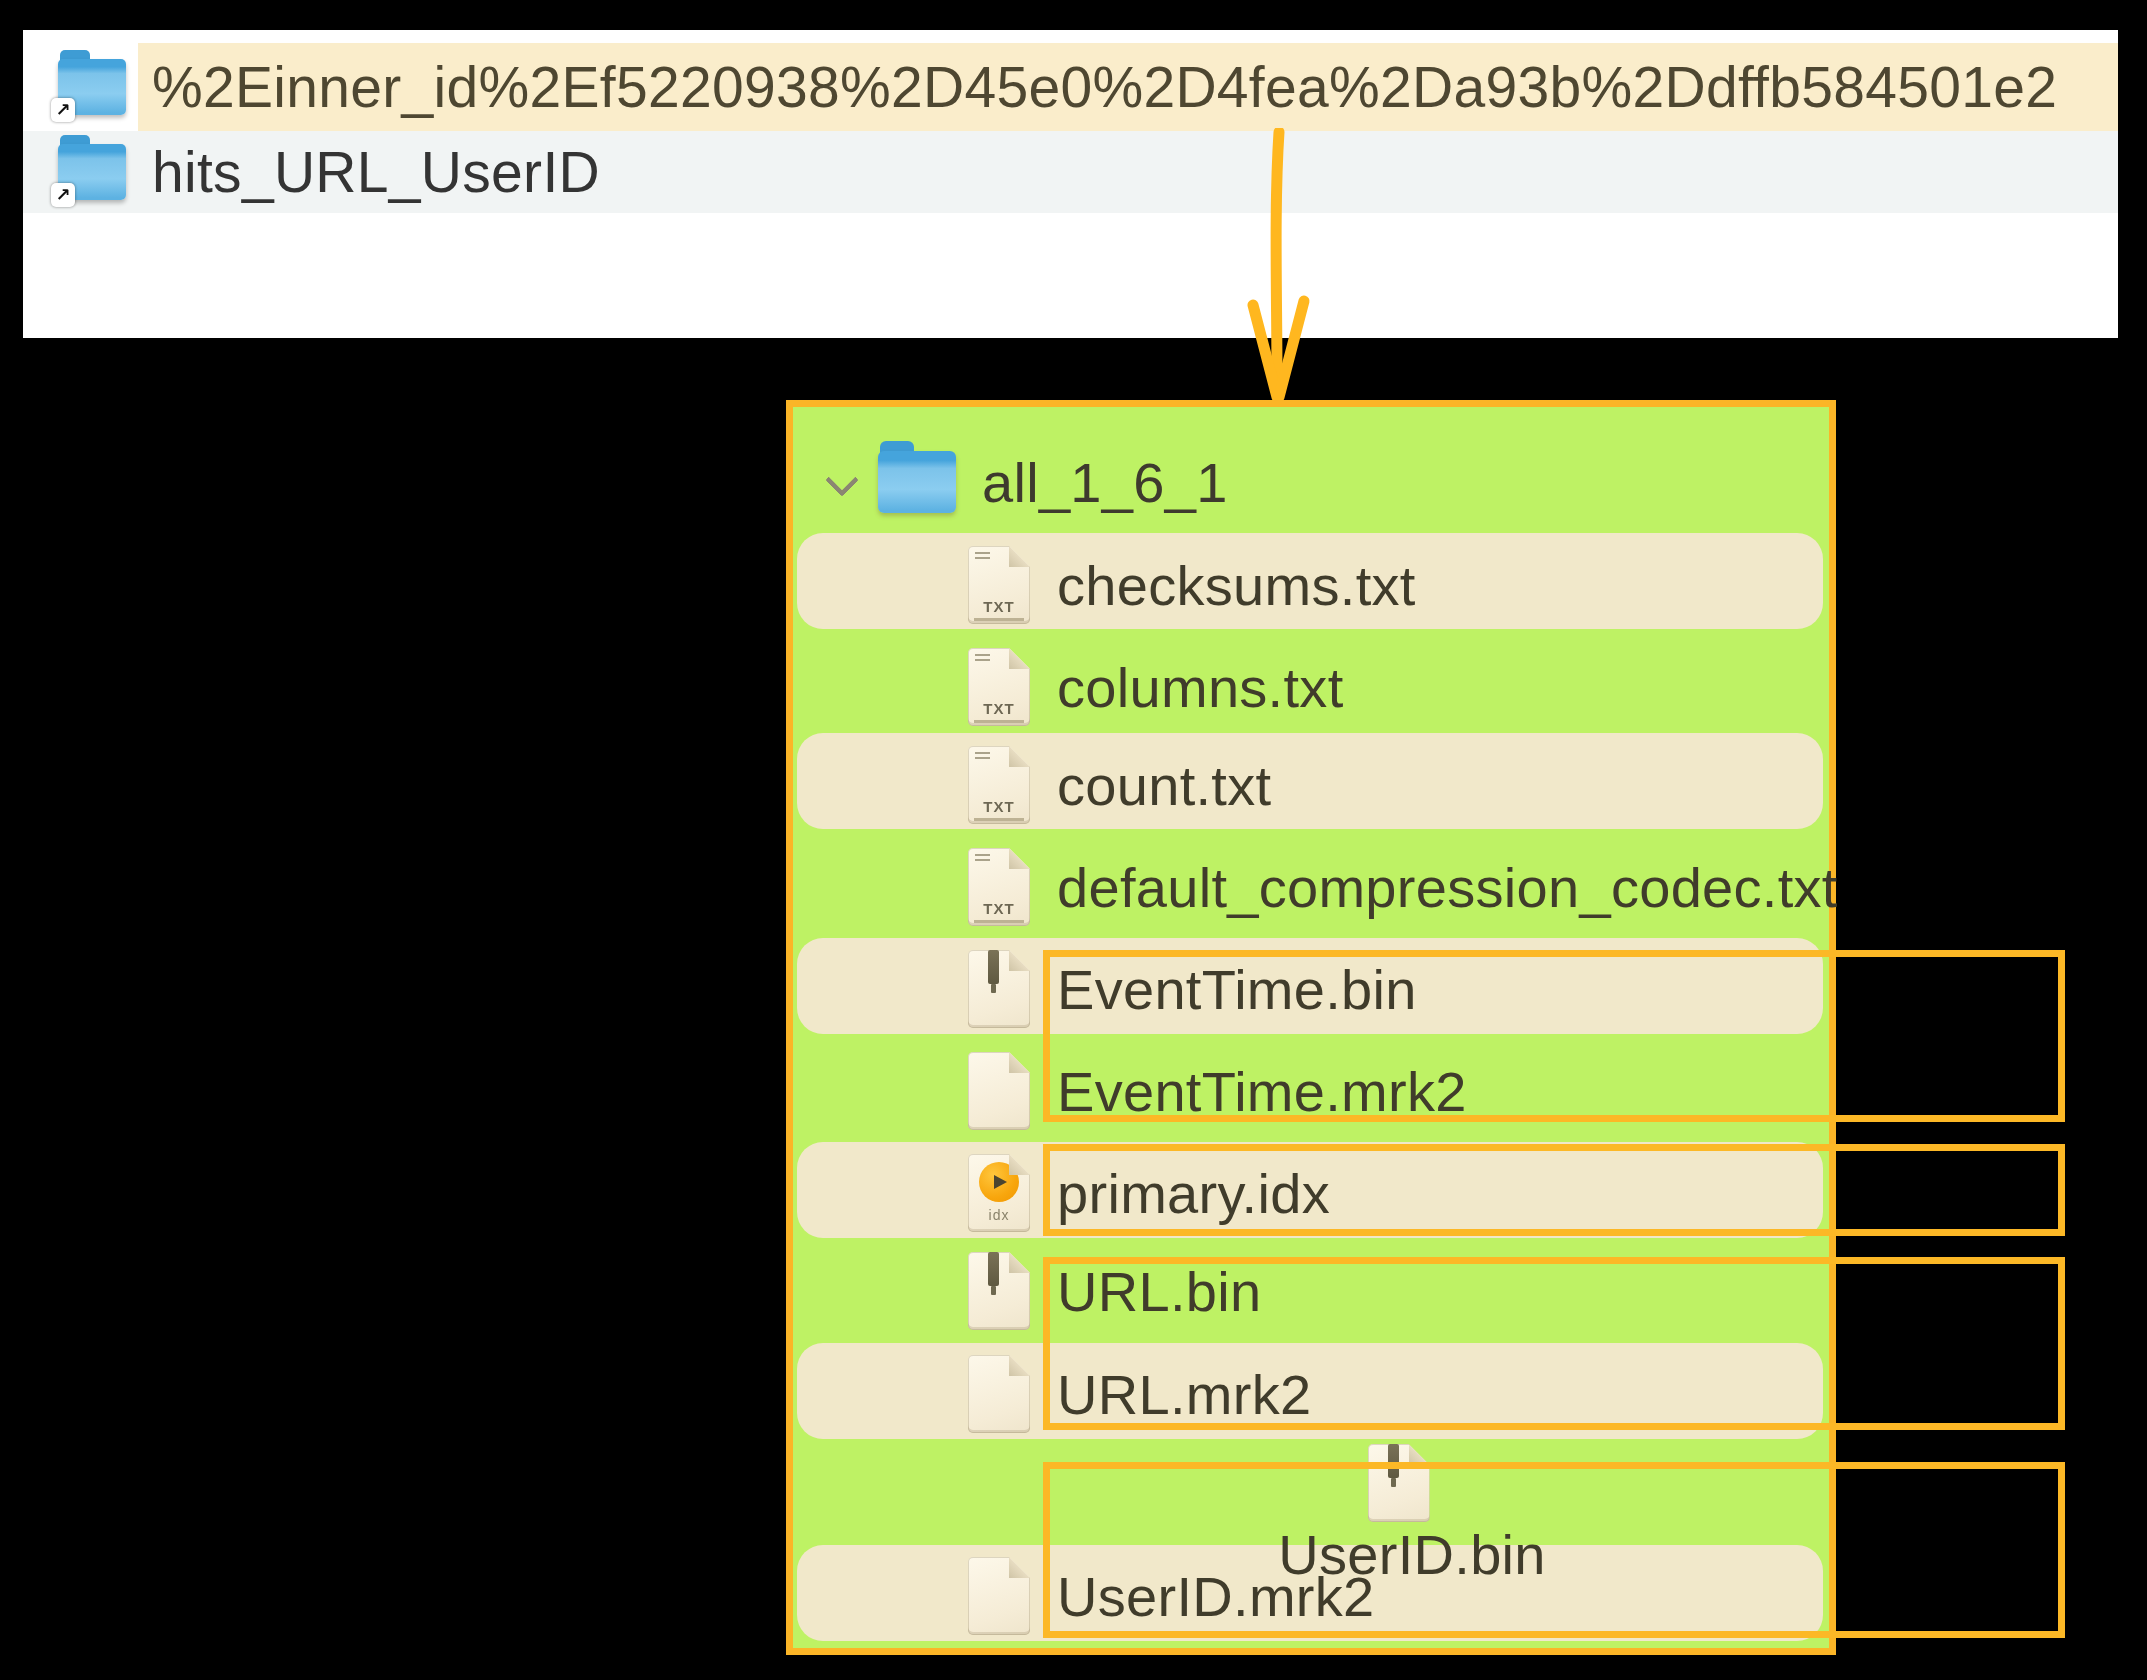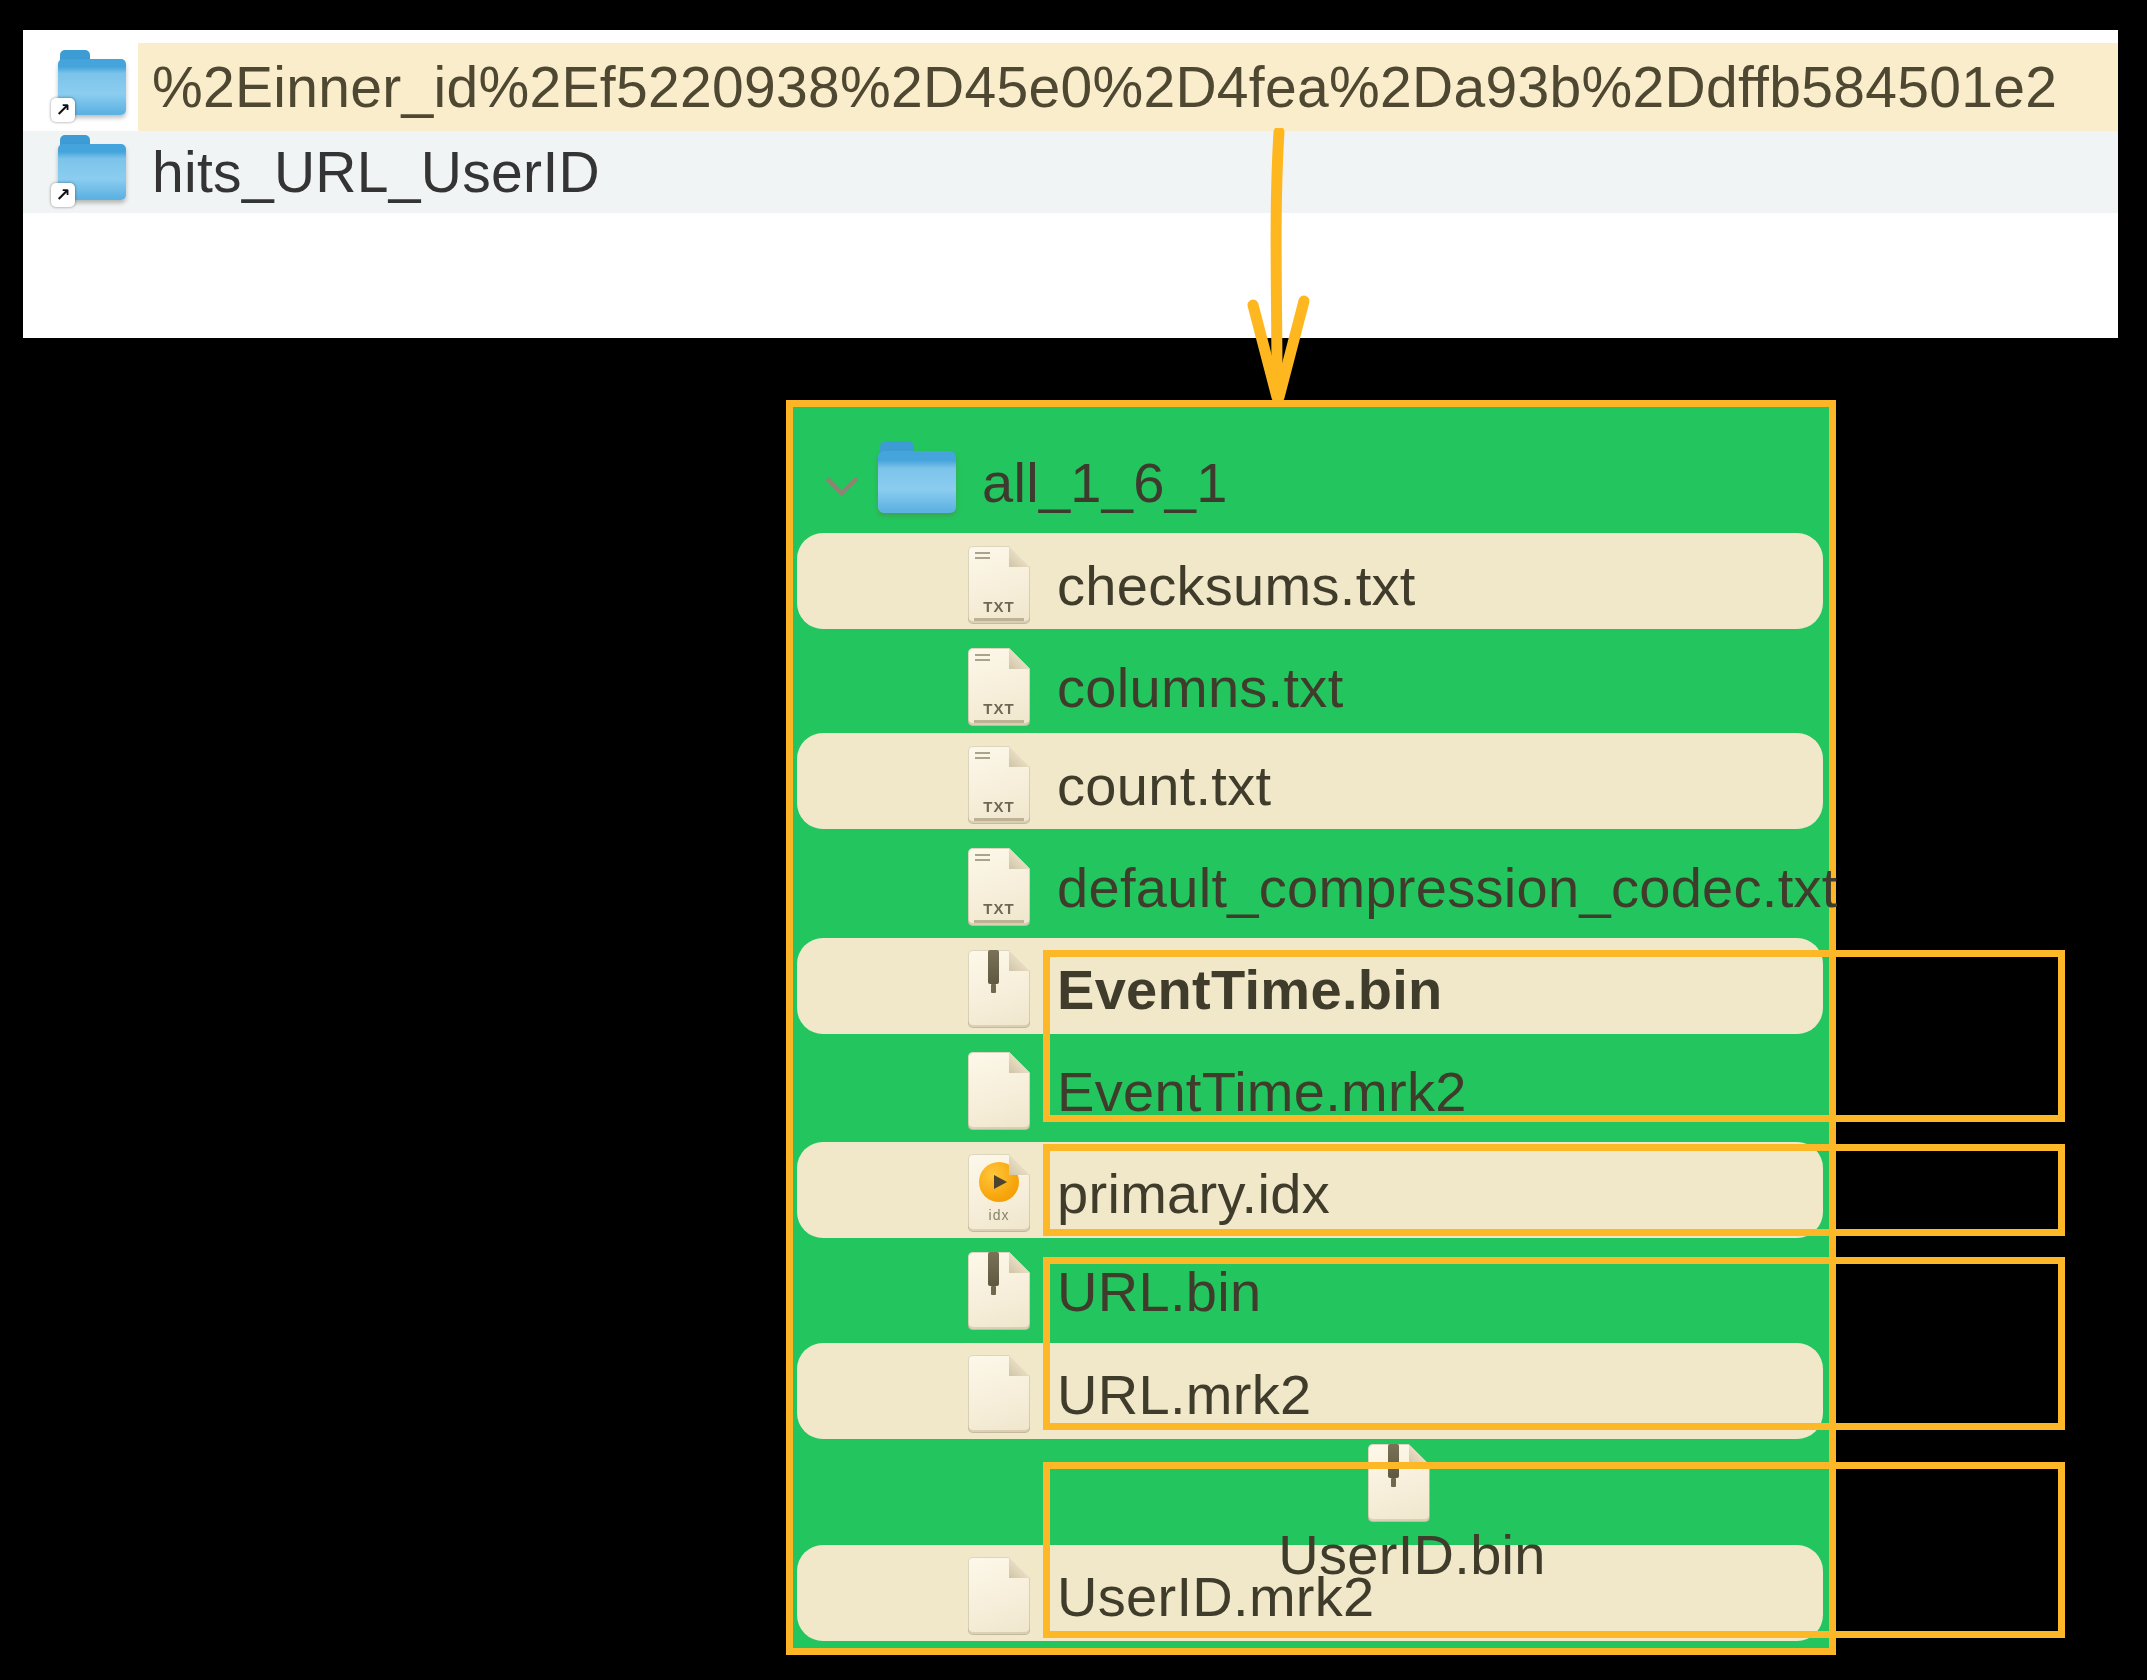--- a/index.html
+++ b/index.html
@@ -24,21 +24,21 @@
     box-shadow:0 3px 4px rgba(0,0,0,.25);}
   .alias{position:absolute;left:-7px;bottom:-7px;width:24px;height:24px;background:#fff;border-radius:5px;
     box-shadow:0 0 3px rgba(0,0,0,.45);display:flex;align-items:center;justify-content:center;}
   .alias::before{content:"\2197";font-size:18px;font-weight:bold;color:#111;line-height:1;}
 
   
   .arrow{position:absolute;left:1220px;top:128px;width:120px;height:285px;}
 
   
   .tree-panel{position:absolute;left:786px;top:400px;width:1050px;height:1255px;box-sizing:border-box;
-    background:#22c55e;border:7px solid #FBB527;padding-left:13px;}
+    background:#bef264;border:7px solid #FBB527;padding-left:13px;}
   .stripe{position:absolute;left:4px;right:6px;height:96px;background:#F1E8CA;border-radius:26px;}
   .t-row{position:absolute;left:0;width:100%;height:100px;display:flex;align-items:center;box-sizing:border-box;}
   .t-row.header{padding-left:29px;}
   .t-row.file{padding-left:175px;}
   .t-label{font-size:56px;color:#403C2B;white-space:nowrap;letter-spacing:.3px;}
   .t-row.file .t-label{margin-left:27px;}
   .t-row.header .t-label{margin-left:26px;color:#3E3A2E;}
 
   
   .chev{position:relative;width:40px;height:40px;flex:0 0 auto;margin-right:16px;}
@@ -155,21 +155,21 @@
   </div>
 
   <div class="t-row file" style="top:430px;">
     <span class="doc txt">
         <span class="scr"></span>
         <span class="tag">TXT</span>
       </span>
     <span class="t-label">default_compression_codec.txt</span>
   </div>
 
-  <div class="t-row file" style="top:532px;font-weight:bold;">
+  <div class="t-row file" style="top:532px;">
     <span class="doc bin">
         <span class="zip"></span>
       </span>
     <span class="t-label">EventTime.bin</span>
   </div>
 
   <div class="t-row file" style="top:634px;">
     <span class="doc"></span>
     <span class="t-label">EventTime.mrk2</span>
   </div>

